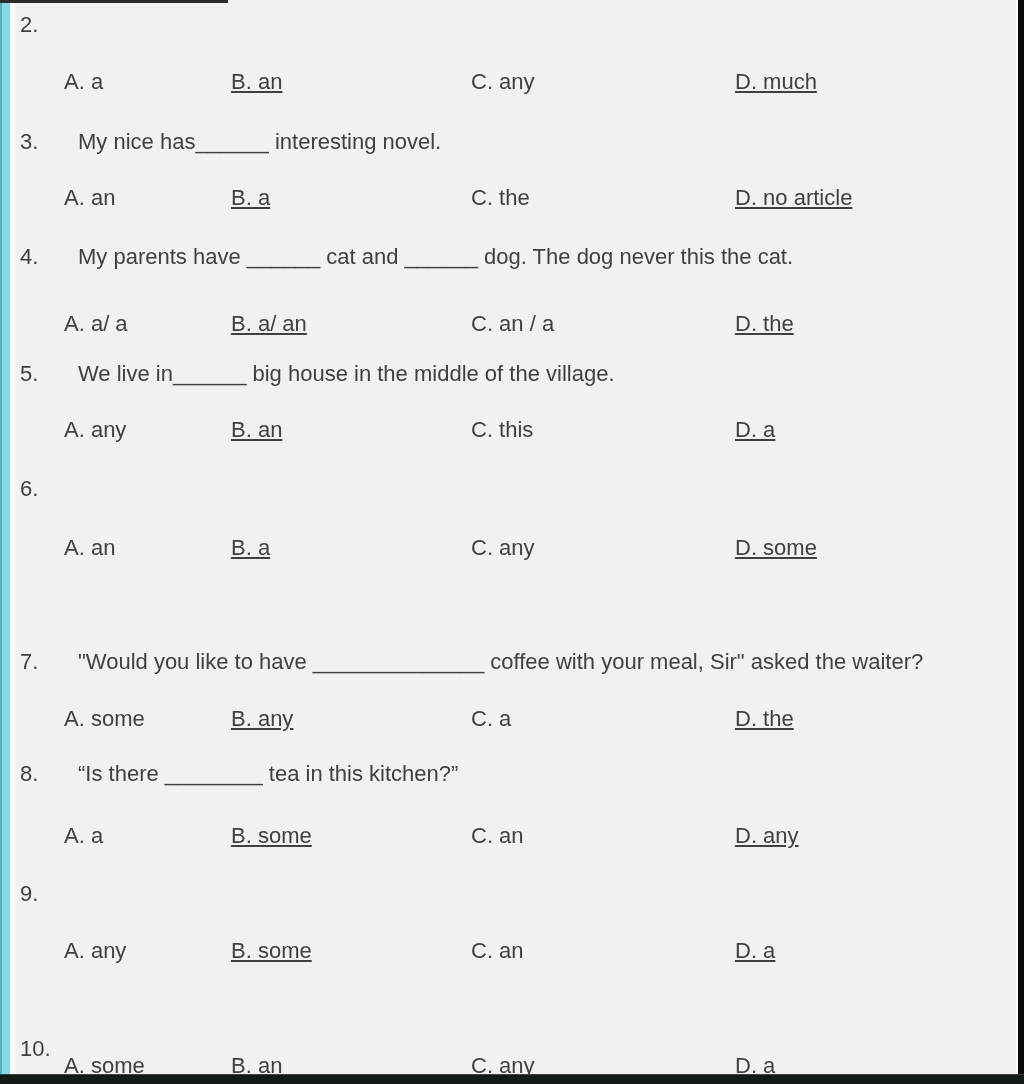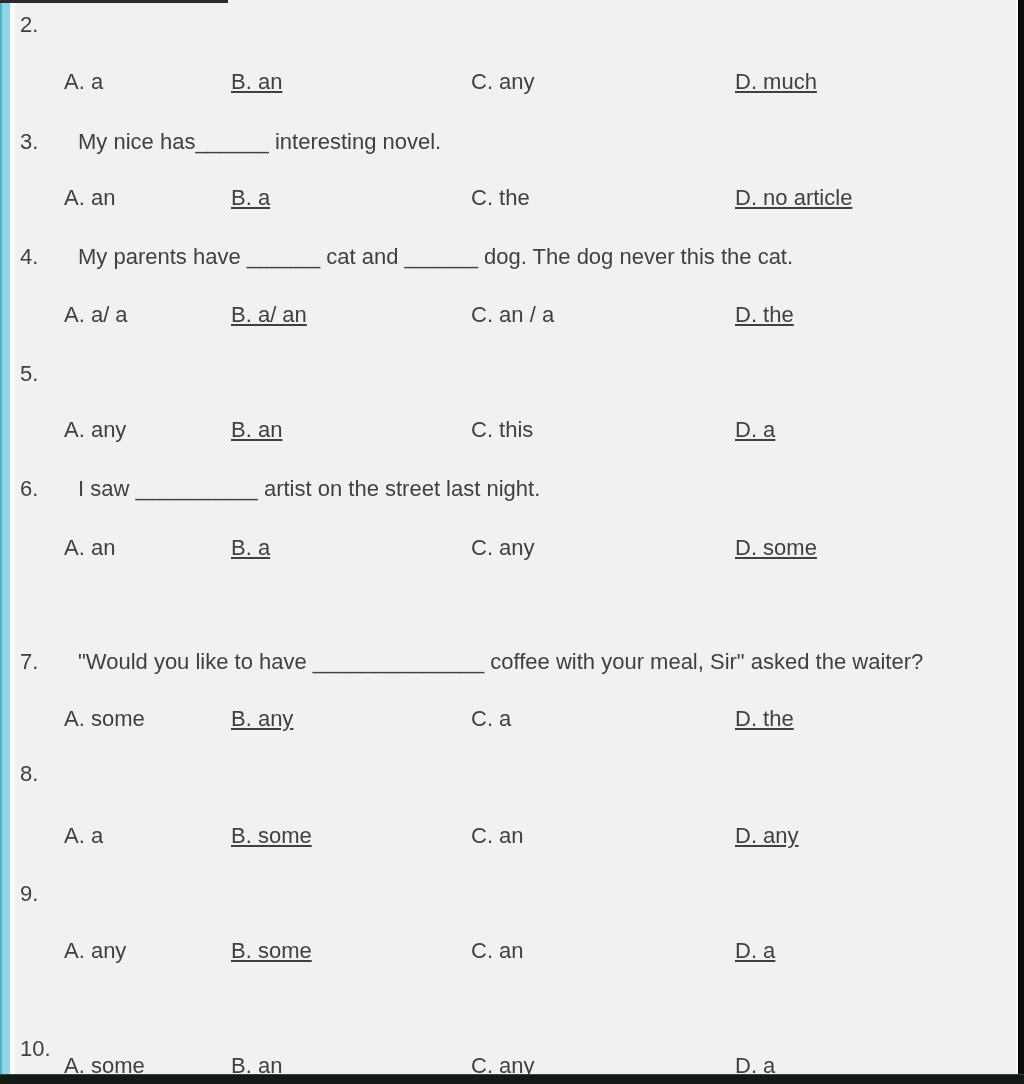--- a/index.html
+++ b/index.html
@@ -88,40 +88,40 @@
   <span class="opt a">A. an</span>
   <span class="opt b">B. a</span>
   <span class="opt c">C. the</span>
   <span class="opt d">D. no article</span>
 </div>
 
 <div class="q" style="top:244px">
   <span class="qnum">4.</span>
   <span class="qtext">My parents have ______ cat and ______ dog. The dog never this the cat.</span>
 </div>
-<div class="opts" style="top:302px">
+<div class="opts" style="top:311px">
   <span class="opt a">A. a/ a</span>
   <span class="opt b">B. a/ an</span>
   <span class="opt c">C. an / a</span>
   <span class="opt d">D. the</span>
 </div>
 
 <div class="q" style="top:361px">
   <span class="qnum">5.</span>
+  <span class="qtext">We live in______ big house in the middle of the village.</span>
 </div>
 <div class="opts" style="top:417px">
   <span class="opt a">A. any</span>
   <span class="opt b">B. an</span>
   <span class="opt c">C. this</span>
   <span class="opt d">D. a</span>
 </div>
 
 <div class="q" style="top:476px">
   <span class="qnum">6.</span>
-  <span class="qtext">I saw __________ artist on the street last night.</span>
 </div>
 <div class="opts" style="top:535px">
   <span class="opt a">A. an</span>
   <span class="opt b">B. a</span>
   <span class="opt c">C. any</span>
   <span class="opt d">D. some</span>
 </div>
 
 <div class="q" style="top:649px">
   <span class="qnum">7.</span>
@@ -129,20 +129,21 @@
 </div>
 <div class="opts" style="top:706px">
   <span class="opt a">A. some</span>
   <span class="opt b">B. any</span>
   <span class="opt c">C. a</span>
   <span class="opt d">D. the</span>
 </div>
 
 <div class="q" style="top:761px">
   <span class="qnum">8.</span>
+  <span class="qtext">“Is there ________ tea in this kitchen?”</span>
 </div>
 <div class="opts" style="top:823px">
   <span class="opt a">A. a</span>
   <span class="opt b">B. some</span>
   <span class="opt c">C. an</span>
   <span class="opt d">D. any</span>
 </div>
 
 <div class="q" style="top:881px">
   <span class="qnum">9.</span>

